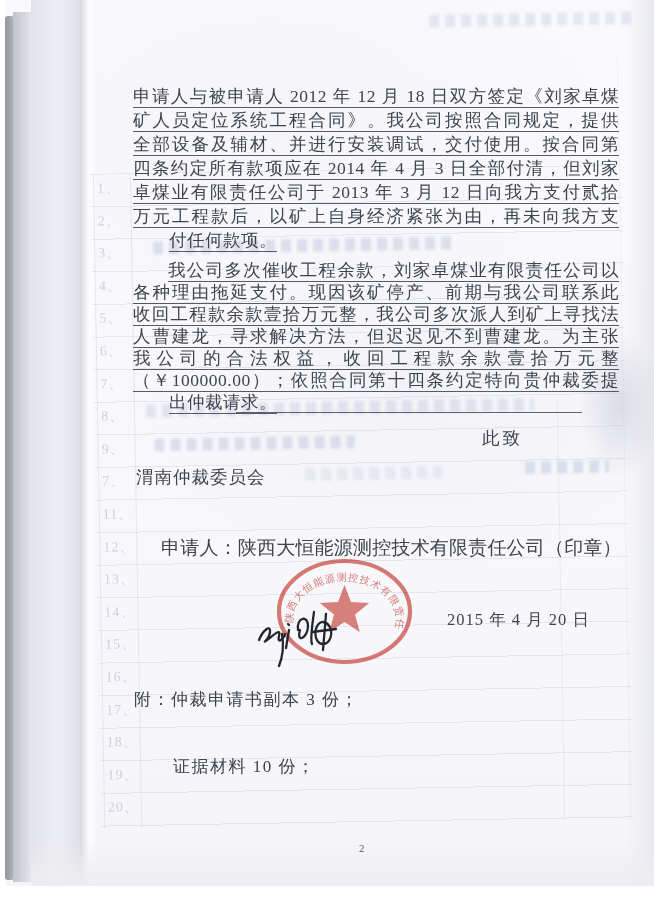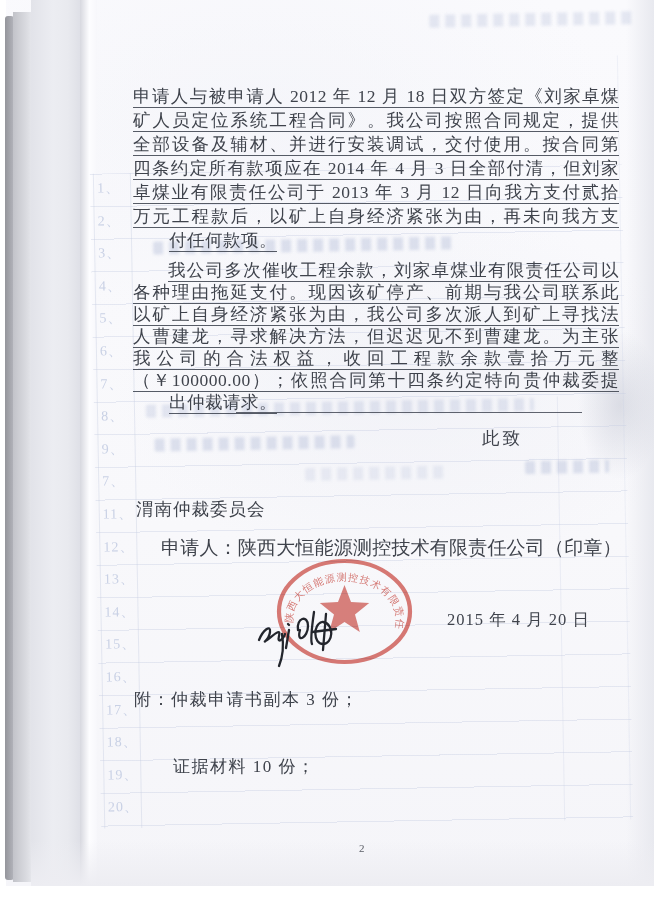--- a/index.html
+++ b/index.html
@@ -92,21 +92,21 @@
   .tl.indent{padding-left:35px;box-sizing:border-box;}
   .plain{
     position:absolute;color:#3f434c;font-size:17.5px;line-height:22px;
     white-space:nowrap;
   }
   .underline-ext{
     position:absolute;left:236px;top:412px;width:346px;height:1px;
     background:rgba(58,63,75,.8);
   }
   .closing{left:482px;top:427px;letter-spacing:3px;}
-  .committee{left:136px;top:466px;letter-spacing:1px;margin-top:32px;}
+  .committee{left:136px;top:466px;letter-spacing:1px;}
   .applicant{left:161px;top:537px;font-size:19px;letter-spacing:.2px;}
   .datetext{left:447px;top:609px;font-size:16.5px;letter-spacing:1px;}
   .attach1{left:134px;top:689px;font-size:17px;letter-spacing:1.5px;}
   .attach2{left:173px;top:756px;font-size:17px;letter-spacing:1.5px;}
   .pagenum{left:359px;top:837px;font-size:11px;color:#5a5e66;}
   
   .stamp{
     position:absolute;left:275px;top:557px;width:139px;height:109px;
     mix-blend-mode:multiply;opacity:.9;
   }
@@ -165,21 +165,21 @@
 <div class="tl" style="top:85px">申请人与被申请人 2012 年 12 月 18 日双方签定《刘家卓煤</div>
 <div class="tl" style="top:109px">矿人员定位系统工程合同》。我公司按照合同规定，提供</div>
 <div class="tl" style="top:133px">全部设备及辅材、并进行安装调试，交付使用。按合同第</div>
 <div class="tl" style="top:157px">四条约定所有款项应在 2014 年 4 月 3 日全部付清，但刘家</div>
 <div class="tl" style="top:181px">卓煤业有限责任公司于 2013 年 3 月 12 日向我方支付贰拾</div>
 <div class="tl" style="top:205px">万元工程款后，以矿上自身经济紧张为由，再未向我方支</div>
 <div class="tl short" style="top:229px">付任何款项。</div>
 
 <div class="tl indent" style="top:259px">我公司多次催收工程余款，刘家卓煤业有限责任公司以</div>
 <div class="tl" style="top:281px">各种理由拖延支付。现因该矿停产、前期与我公司联系此</div>
-<div class="tl" style="top:303px">以矿上自身经济紧张为由，我公司多次派人到矿上寻找法</div>
+<div class="tl" style="top:303px">收回工程款余款壹拾万元整，我公司多次派人到矿上寻找法</div>
 <div class="tl" style="top:325px">人曹建龙，寻求解决方法，但迟迟见不到曹建龙。为主张</div>
 <div class="tl" style="top:347px">我公司的合法权益，收回工程款余款壹拾万元整</div>
 <div class="tl" style="top:369px">（￥100000.00）；依照合同第十四条约定特向贵仲裁委提</div>
 <div class="tl short" style="top:391px">出仲裁请求。</div>
 <div class="underline-ext"></div>
 
 <div class="plain closing">此致</div>
 <div class="plain committee">渭南仲裁委员会</div>
 <div class="plain applicant">申请人：陕西大恒能源测控技术有限责任公司（印章）</div>
 <div class="plain datetext">2015 年 4 月 20 日</div>

